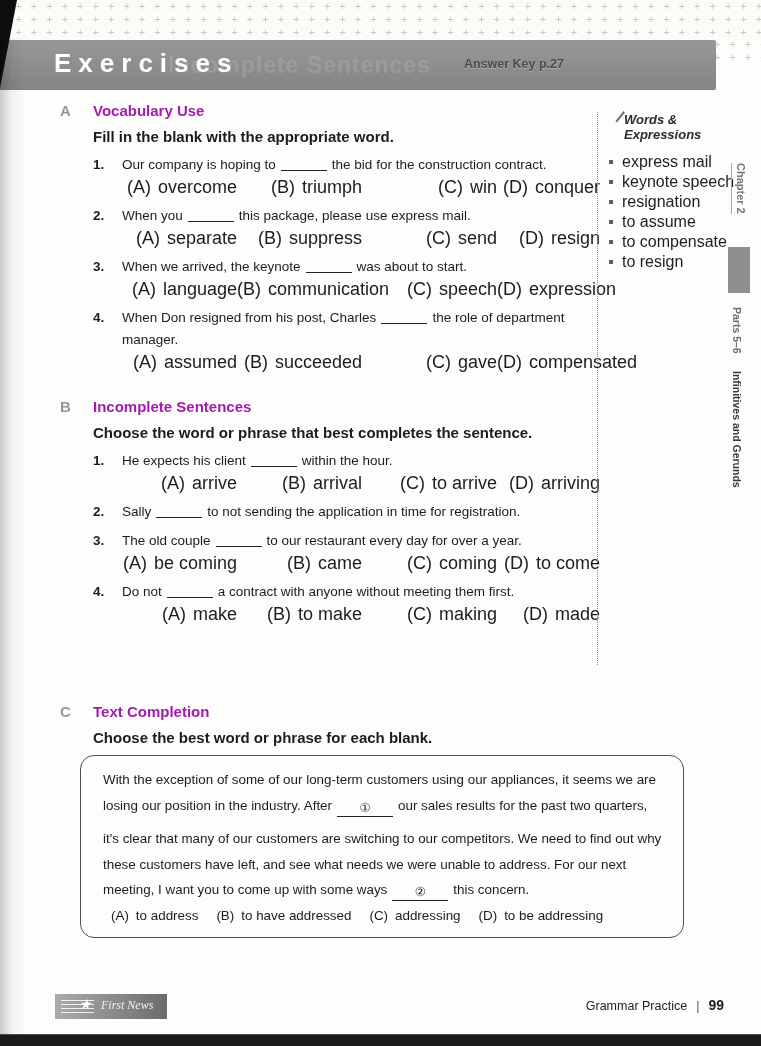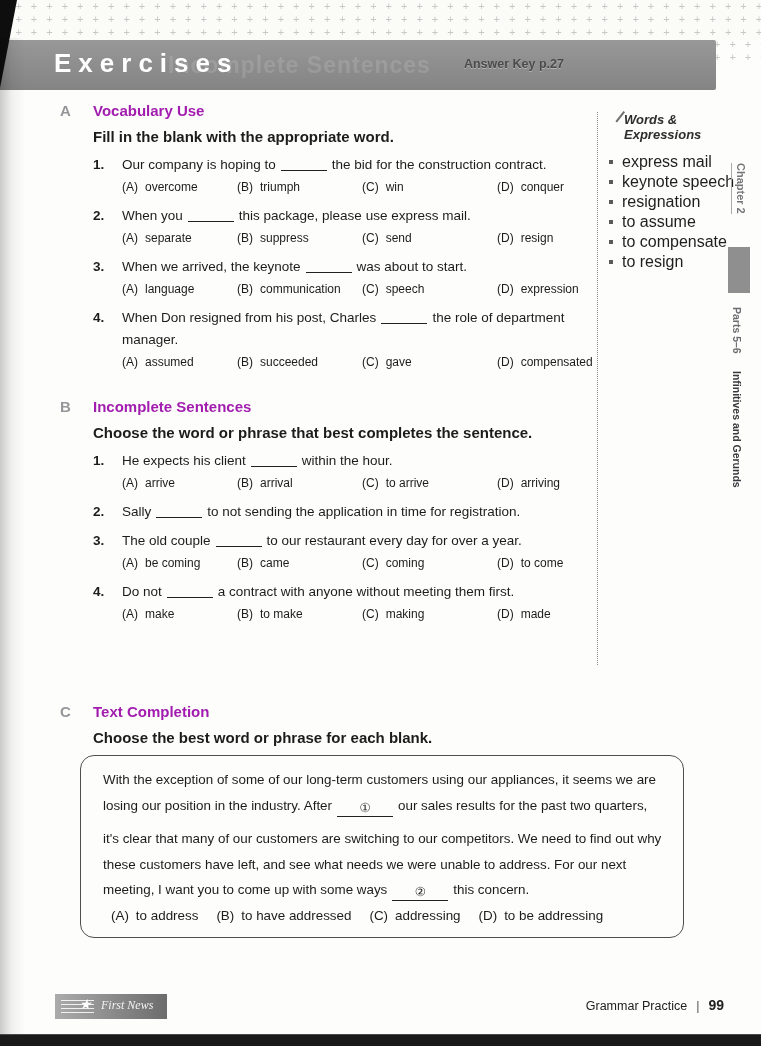--- a/index.html
+++ b/index.html
@@ -38,21 +38,21 @@
   .sec-head{display:flex;align-items:baseline;margin-bottom:9px;}
   .sec-letter{width:33px;font-weight:bold;font-size:15px;color:#96969a;}
   .sec-title{font-weight:bold;font-size:15px;color:#a21caf;}
   .instruction{margin-left:33px;font-weight:bold;font-size:15px;margin-bottom:9px;}
   .question{margin-left:33px;margin-bottom:7px;}
   .q-line{display:flex;line-height:22px;font-size:13.5px;}
   .q-num{width:29px;font-weight:bold;flex:none;}
   .q-text{flex:1;}
   .blank{display:inline-block;width:46px;border-bottom:1.3px solid #222;margin:0 5px;
     height:14px;vertical-align:-2px;}
-  .opts{margin-left:29px;line-height:22px;font-size:12px;}
+  .opts{margin-left:29px;line-height:22px;font-size:18px;text-align:right;}
   .opts4{display:grid;grid-template-columns:115px 125px 135px 1fr;}
   .opts2{display:grid;grid-template-columns:240px 1fr;}
   .opt .opt-l{margin-right:7px;}
   
   .tc-box{margin-left:20px;margin-top:2px;width:562px;border:1.6px solid #4f4f4f;
     border-radius:14px;padding:11px 18px 9px 22px;font-size:13.4px;line-height:25.5px;}
   .tc-box p{margin:0;}
   .tc-gap{height:8px;}
   .tc-blank{display:inline-flex;justify-content:center;align-items:flex-end;width:56px;
     border-bottom:1.3px solid #222;margin:0 5px;font-size:12.5px;line-height:15px;

